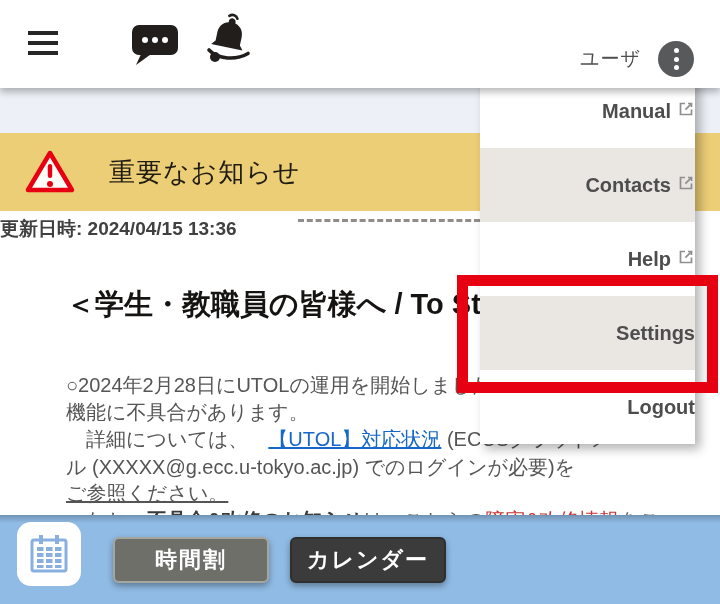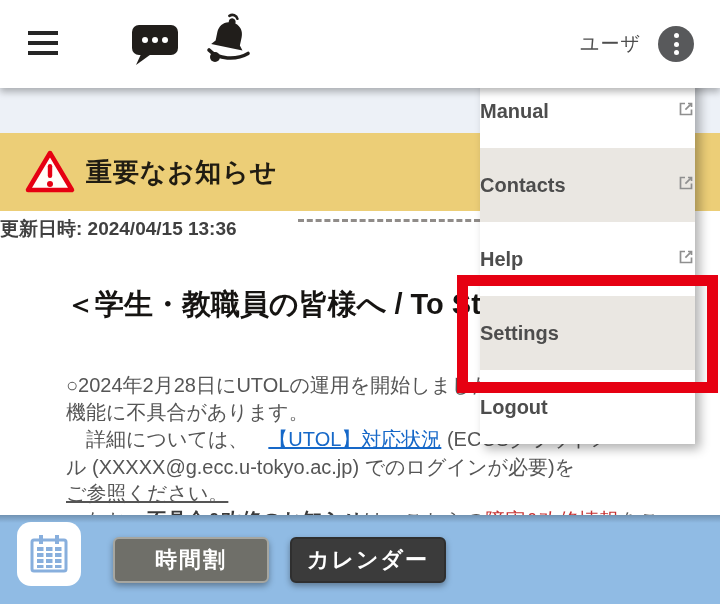--- a/index.html
+++ b/index.html
@@ -8,32 +8,32 @@
   .screen { position:relative; width:720px; height:604px; overflow:hidden; background:#fff; }
 
   
   .topbar { position:absolute; left:0; top:0; width:720px; height:88px; background:#fff;
             box-shadow:0 4px 7px rgba(0,0,0,.28); z-index:60; }
   .hamburger { position:absolute; left:28px; top:31px; width:30px; height:26px; cursor:pointer; }
   .hamburger .bar { position:absolute; left:0; width:30px; height:4px; background:#262626; }
   .hamburger .b1{top:0;} .hamburger .b2{top:10px;} .hamburger .b3{top:20px;}
   .chat-btn { position:absolute; left:131px; top:24px; }
   .bell-btn { position:absolute; left:200px; top:13px; }
-  .user-area { position:absolute; right:26px; top:0; height:88px; display:flex; align-items:center; gap:17px; }
+  .user-area { position:absolute; right:26px; top:15px; height:88px; display:flex; align-items:center; gap:17px; }
   .user-label { font-size:19px; color:#4d4d4d; letter-spacing:1px; }
   .kebab-btn { width:36px; height:36px; border-radius:50%; background:#58595b; position:relative; cursor:pointer; }
   .kebab-btn i { position:absolute; left:50%; width:5px; height:5px; margin-left:-2.5px; border-radius:50%; background:#fff; }
   .kebab-btn .d1{top:7px;} .kebab-btn .d2{top:15.5px;} .kebab-btn .d3{top:24px;}
 
   
   .sub-strip { position:absolute; left:0; top:88px; width:720px; height:45px; background:#edf1f7; z-index:1; }
   .alert-banner { position:absolute; left:0; top:133px; width:720px; height:78px; background:#ecce77;
                   display:flex; align-items:center; z-index:1; }
   .warning-icon { margin-left:24px; }
-  .alert-title { margin-left:10px; font-size:26px; font-weight:700; color:#201c12; letter-spacing:1px; }
+  .alert-title { margin-left:33px; font-size:26px; font-weight:400; color:#201c12; letter-spacing:1px; }
   .updated { position:absolute; left:0; top:216px; font-size:19px; font-weight:700; color:#404040; z-index:1; white-space:nowrap; }
   .dotted-divider { position:absolute; left:298px; top:219px; width:182px; border-top:3px dashed rgba(70,64,58,.6); z-index:1; }
 
   
   .heading { position:absolute; left:66px; top:281px; font-size:29px; font-weight:700; color:#161412;
              line-height:46px; white-space:nowrap; z-index:1; }
   .body-line { position:absolute; left:66px; font-size:20px; color:#555; white-space:nowrap; line-height:27px; z-index:1; }
   .bl1{top:372px;} .bl2{top:399px;} .bl3{top:426px;} .bl4{top:454px;} .bl5{top:480px;text-decoration:underline;} .bl6{top:507px;}
   .text-link { color:#1668c8; text-decoration:underline; cursor:pointer; }
   .bold-frag { font-weight:700; color:#3a3a3a; }
@@ -47,21 +47,21 @@
               display:flex; align-items:center; justify-content:center; cursor:pointer; }
   .bar-btn { position:absolute; top:22px; width:156px; height:46px; border-radius:6px; color:#fff; font-size:22px;
              display:flex; align-items:center; justify-content:center; letter-spacing:2px; cursor:pointer;
              box-shadow:0 3px 6px rgba(0,0,0,.35); }
   .btn-timetable { left:113px; background:#6f6f69; border:2px solid #a6a6a0; }
   .btn-calendar  { left:290px; background:#3b3b3b; border:2px solid #2f2f2f; }
 
   
   .dropdown { position:absolute; left:480px; top:74px; width:215px; height:370px; background:#fff;
               box-shadow:5px 5px 10px rgba(0,0,0,.3); z-index:50; }
-  .menu-item { height:74px; display:flex; align-items:center; justify-content:space-between; gap:6px; cursor:pointer; }
+  .menu-item { height:74px; display:flex; align-items:center; justify-content:flex-end; gap:6px; cursor:pointer; }
   .menu-item.alt { background:#eae7e2; }
   .menu-label { font-size:20px; font-weight:700; color:#4d4d4d; }
   .ext-icon { transform:translateY(-2px); }
 
   
   .red-box { position:absolute; left:457px; top:275px; width:261px; height:118px;
              border:11px solid #e60012; z-index:70; pointer-events:none; }
 </style>
 </head>
 <body>

